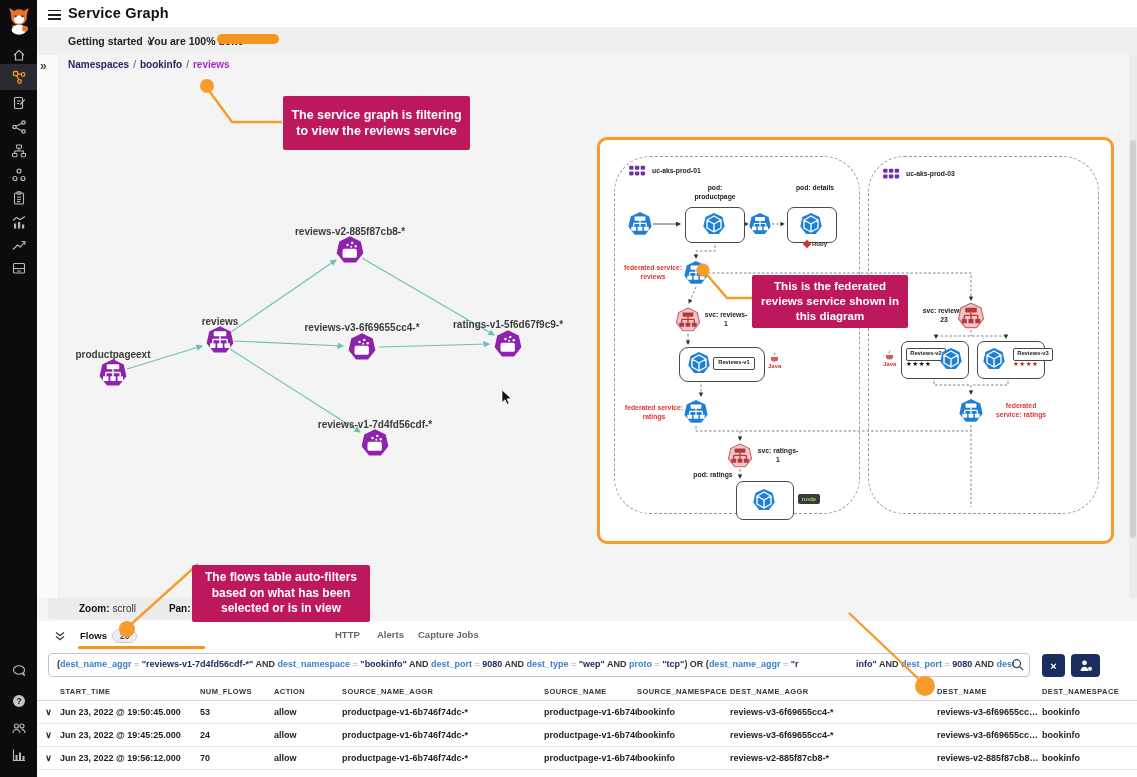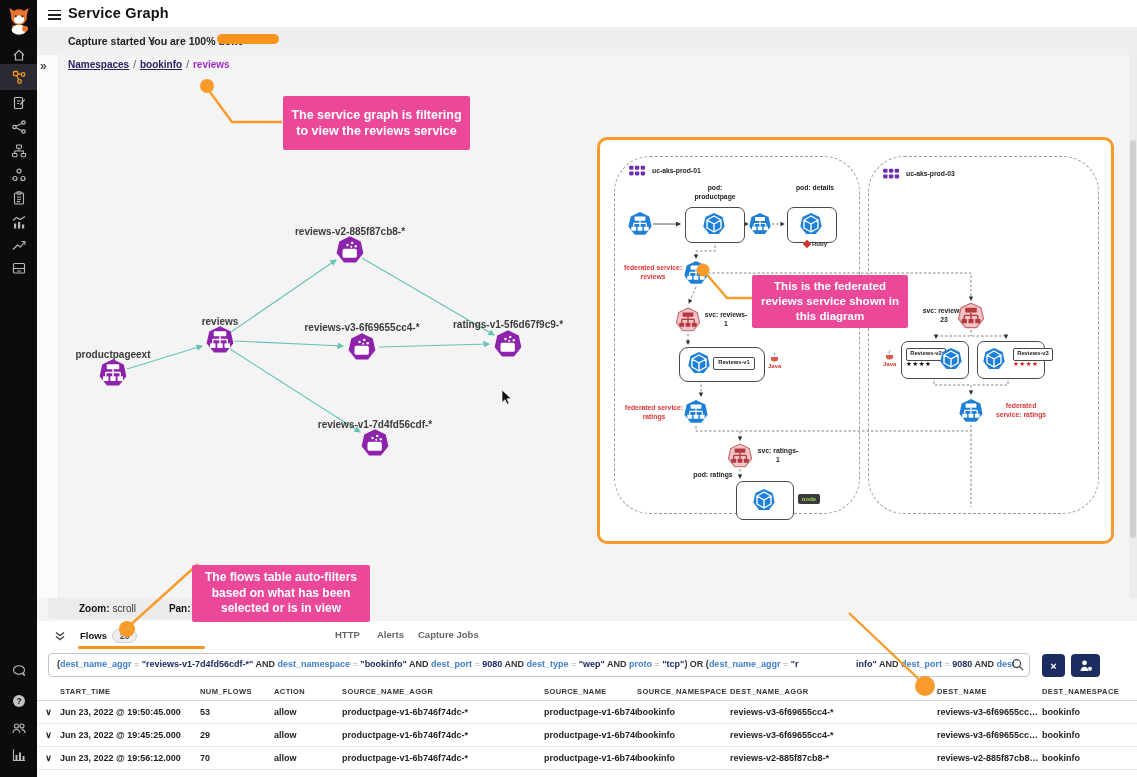--- a/index.html
+++ b/index.html
@@ -18,28 +18,28 @@
   .title{position:absolute;left:31px;top:5px;font-size:14.5px;font-weight:800;color:#111;letter-spacing:.2px;}
   .subhdr{position:absolute;left:37px;top:27px;width:1100px;height:28px;background:#efefef;z-index:9;}
   .gs{position:absolute;left:31px;top:8px;font-size:10.5px;font-weight:700;color:#222;}
   .gs .car{font-size:8px;color:#333;margin-left:4px;}
   .done{position:absolute;left:111px;top:8px;font-size:10.5px;font-weight:600;color:#222;}
   .pill{position:absolute;left:180px;top:7px;width:62px;height:10px;border-radius:6px;background:#F7941D;}
   
   .rail{position:absolute;left:37px;top:55px;width:21px;height:543px;background:#fbfbfb;border-right:1px solid #eaeaea;z-index:3;}
   .expander{position:absolute;left:3px;top:4px;font-size:12px;color:#444;font-weight:700;cursor:pointer;}
   .crumb{position:absolute;left:68px;top:59px;font-size:10px;font-weight:700;z-index:4;}
-  .crumb a{color:#2d2066;text-decoration:underline;cursor:pointer;}
+  .crumb a{color:#2d2066;cursor:pointer;}
   .crumb .sep{color:#555;margin:0 4px;font-weight:400;}
   .crumb .cur{color:#A62BC6;}
   
   .glabel{position:absolute;transform:translateX(-50%);font-size:10px;color:#3c3c3c;font-weight:600;white-space:nowrap;z-index:3;}
   .gnode{position:absolute;z-index:3;cursor:pointer;}
   
-  .callout{position:absolute;background:#ec4899;color:#fff;font-weight:600;text-align:center;
+  .callout{position:absolute;background:#be185d;color:#fff;font-weight:600;text-align:center;
            display:flex;align-items:center;justify-content:center;padding:4px 8px;box-sizing:border-box;
            z-index:45;line-height:1.3;border-radius:2px;}
   
   .dpanel{position:absolute;left:597px;top:137px;width:511px;height:401px;background:#fff;border:3px solid #F89B2B;border-radius:10px;z-index:4;box-sizing:content-box;}
   .cluster{position:absolute;border:1px dashed #9a9a9a;border-radius:36px;z-index:1;}
   .dtx{position:absolute;font-size:6.8px;font-weight:700;color:#1c1c1c;text-align:center;line-height:1.3;z-index:3;}
   .dtx.red{color:#e03535;}
   .dtx.left{text-align:left;}
   .dbox{position:absolute;border:1.2px solid #4a4a4a;border-radius:7px;background:#fff;z-index:2;}
   .dico{position:absolute;z-index:3;}
@@ -239,21 +239,21 @@
 
 <header class="hdr">
   <div class="hamb">
         <i></i>
         <i></i>
         <i></i>
       </div>
   <div class="title">Service Graph</div>
 </header>
 <div class="subhdr">
-  <div class="gs"><span>Capture started</span><span class="car">∨</span></div>
+  <div class="gs"><span>Getting started</span><span class="car">∨</span></div>
   <div class="done">You are 100% done</div>
   <div class="pill"></div>
 </div>
 
 <div class="rail">
   <div class="expander">»</div>
 </div>
 <div class="crumb">
   <a>Namespaces</a><span class="sep">/</span><a>bookinfo</a><span class="sep">/</span><span class="cur">reviews</span>
 </div>
@@ -515,21 +515,21 @@
         <div>productpage-v1-6b746f74dc-*</div>
     <div>productpage-v1-6b746…</div>
         <div>bookinfo</div>
     <div>reviews-v3-6f69655cc4-*</div>
         <div>reviews-v3-6f69655cc…</div>
     <div>bookinfo</div>
   </div>
   <div class="trow tdata">
     <div class="chev">∨</div>
     <div actable="false">Jun 23, 2022 @ 19:45:25.000</div>
-        <div>29</div>
+        <div>24</div>
     <div>allow</div>
         <div>productpage-v1-6b746f74dc-*</div>
     <div>productpage-v1-6b746…</div>
         <div>bookinfo</div>
     <div>reviews-v3-6f69655cc4-*</div>
         <div>reviews-v3-6f69655cc…</div>
     <div>bookinfo</div>
   </div>
   <div class="trow tdata">
     <div class="chev">∨</div>

